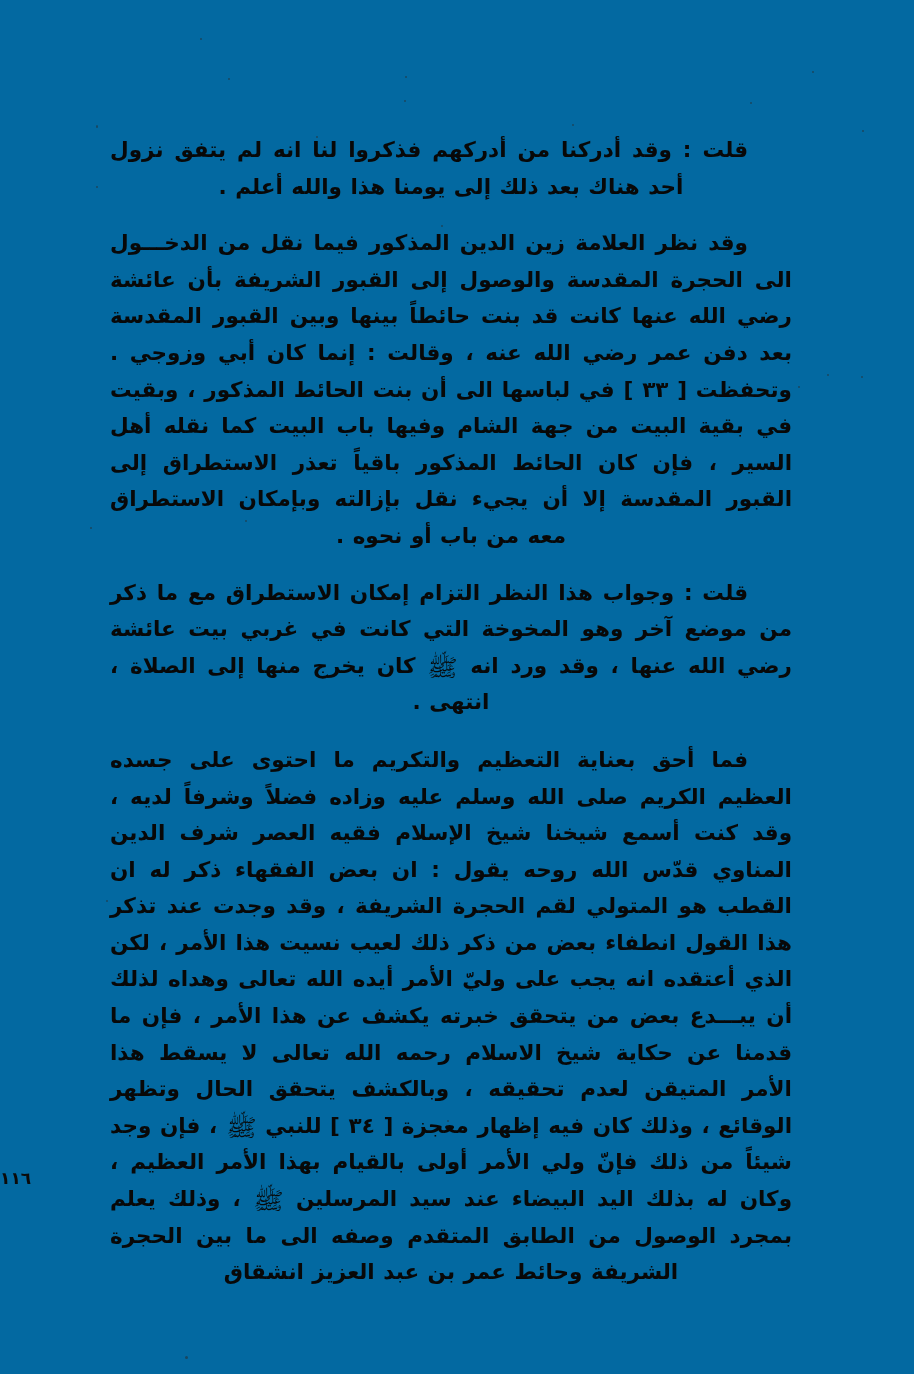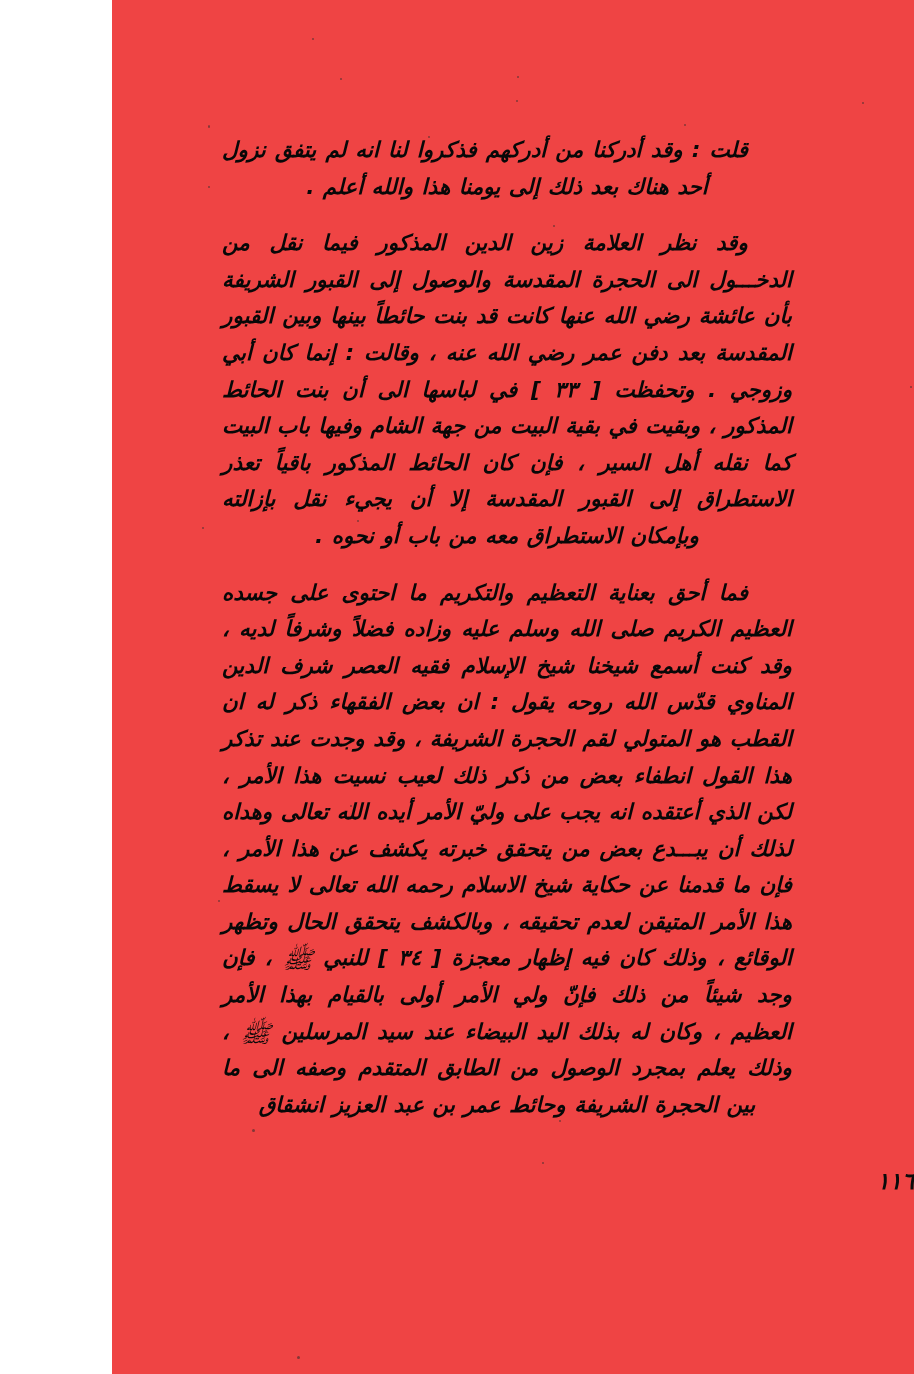--- a/index.html
+++ b/index.html
@@ -4,26 +4,25 @@
 <title>Arabic Book Page 116</title>
 <style>
   html, body {
     margin: 0;
     padding: 0;
     background: #ffffff;
   }
 
   .page {
     position: relative;
-    width: 802px;
+    width: 914px;
     height: 1374px;
-    background: #ef4444;
+    background: #0369a1;
     overflow: hidden;
     font-family: "DejaVu Sans", sans-serif;
-    font-style: italic;
   }
 
   
   .textblock {
     position: absolute;
     right: 122px;
     left: 110px;
     top: 132px;
     direction: rtl;
     text-align: justify;
@@ -69,22 +68,22 @@
     font-weight: 400;
     margin: 0 1px;
   }
 
   
   .folio {
     position: absolute;
     top: 1168px;
     left: 0;
     right: 0;
-    text-align: right;
-    font-size: 23px;
+    text-align: left;
+    font-size: 17px;
     font-weight: 700;
     color: #0b0b0b;
     letter-spacing: 1px;
     font-family: "DejaVu Sans", sans-serif;
   }
 
   
   .speckle {
     position: absolute;
     background: #2b2b2b;
@@ -125,20 +124,23 @@
   <div class="textblock">
 
     <p class="para first">
       <span class="indent"></span><span>قلت : وقد أدركنا من أدركهم فذكروا لنا انه لم يتفق نزول أحد هناك بعد ذلك إلى يومنا هذا والله أعلم .</span>
     </p>
 
     <p class="para p2">
       <span class="indent"></span><span>وقد نظر العلامة زين الدين المذكور فيما نقل من الدخـــول الى الحجرة المقدسة والوصول إلى القبور الشريفة بأن عائشة رضي الله عنها كانت قد بنت حائطاً بينها وبين القبور المقدسة بعد دفن عمر رضي الله عنه ، وقالت : إنما كان أبي وزوجي . وتحفظت </span><span class="fnref">[ ٣٣ ]</span><span> في لباسها الى أن بنت الحائط المذكور ، وبقيت في بقية البيت من جهة الشام وفيها باب البيت كما نقله أهل السير ، فإن كان الحائط المذكور باقياً تعذر الاستطراق إلى القبور المقدسة إلا أن يجيء نقل بإزالته وبإمكان الاستطراق معه من باب أو نحوه .</span>
     </p>
 
+    <p class="para p3">
+      <span class="indent"></span><span>قلت : وجواب هذا النظر التزام إمكان الاستطراق مع ما ذكر من موضع آخر وهو المخوخة التي كانت في غربي بيت  عائشة رضي الله عنها ، وقد ورد انه </span><span class="salawat">ﷺ</span><span> كان يخرج منها إلى الصلاة ، انتهى .</span>
+    </p>
 
     <p class="para p4">
       <span class="indent"></span><span>فما أحق بعناية التعظيم والتكريم ما احتوى على جسده العظيم الكريم صلى الله وسلم عليه وزاده فضلاً وشرفاً لديه ، وقد كنت أسمع شيخنا شيخ الإسلام فقيه العصر شرف الدين المناوي قدّس الله روحه يقول : ان بعض الفقهاء ذكر له ان القطب هو المتولي لقم الحجرة الشريفة ، وقد وجدت عند تذكر  هذا القول انطفاء بعض من ذكر ذلك لعيب نسيت هذا الأمر ، لكن الذي أعتقده انه يجب على وليّ الأمر أيده الله تعالى وهداه لذلك أن يبـــدع بعض من يتحقق خبرته يكشف عن هذا الأمر ، فإن ما قدمنا عن حكاية شيخ الاسلام رحمه الله تعالى لا يسقط هذا الأمر المتيقن لعدم تحقيقه ، وبالكشف يتحقق الحال وتظهر الوقائع ، وذلك كان فيه إظهار معجزة </span><span class="fnref">[ ٣٤ ]</span><span> للنبي </span><span class="salawat">ﷺ</span><span> ، فإن وجد شيئاً من ذلك فإنّ ولي الأمر أولى بالقيام بهذا الأمر العظيم ، وكان له بذلك اليد البيضاء عند سيد المرسلين </span><span class="salawat">ﷺ</span><span> ، وذلك يعلم بمجرد الوصول من الطابق المتقدم وصفه الى ما بين الحجرة الشريفة وحائط عمر بن عبد العزيز انشقاق</span>
     </p>
 
   </div>
 
   <div class="folio">١١٦</div>
 
 </div>

